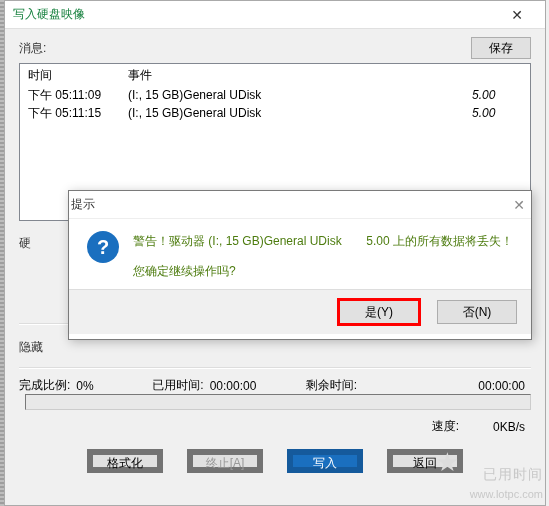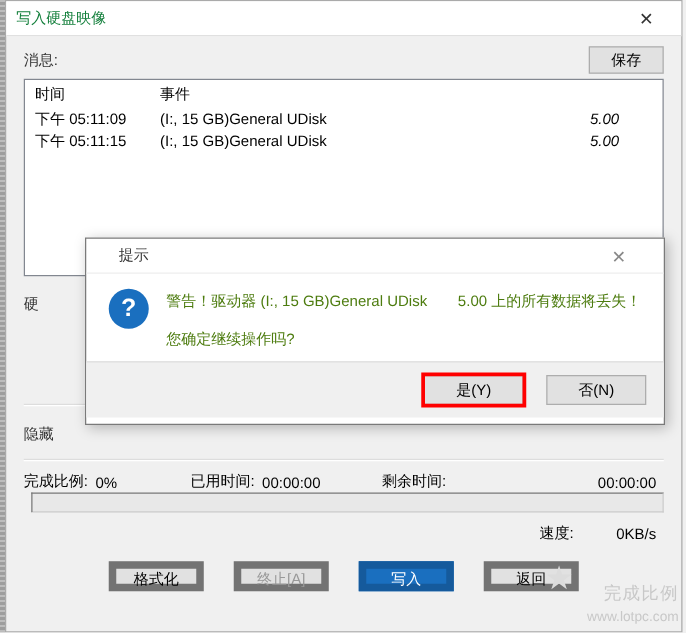--- a/index.html
+++ b/index.html
@@ -37,21 +37,21 @@
 .progress-row span { margin-right: 6px; }
 .right { text-align: right; }
 
 .btn-row { display: flex; justify-content: center; gap: 24px; margin-top: 14px; }
 .btn { width: 76px; height: 24px; border: 6px solid #737373; background: #e1e1e1; font-size: 12px; cursor: default; }
 .btn.primary { background: #1a6fbf; color: #fff; border-color: #155a9c; }
 .btn:disabled, .btn.disabled { color: #999; }
 
 
 .modal { position: absolute; left: 68px; top: 190px; width: 464px; height: 150px; background: #fff; border: 1px solid #7a7a7a; box-shadow: 2px 2px 10px rgba(0,0,0,.25); z-index: 10; }
-.m-titlebar { height: 28px; display: flex; align-items: center; padding: 0 26px; border-bottom: 1px solid #eee; }
+.m-titlebar { height: 28px; display: flex; align-items: center; padding: 0 2px; border-bottom: 1px solid #eee; }
 .m-titlebar .title { flex: 1; color: #333; }
 .m-titlebar .x { color: #888; font-size: 14px; width: 20px; text-align: center; }
 .m-body { display: flex; padding: 12px 18px 8px 18px; align-items: flex-start; }
 .m-icon { width: 32px; height: 32px; border-radius: 50%; background: #1a6fbf; color: #fff; display: flex; align-items: center; justify-content: center; font-size: 20px; font-weight: bold; margin-right: 14px; flex: none; }
 .m-text { flex: 1; color: #4d7c0f; line-height: 20px; }
 .m-text .line1 { display: flex; }
 .m-text .line1 .a { flex: 1; }
 .m-text .line1 .b { margin-left: 16px; }
 .m-buttons { background: #f0f0f0; padding: 10px 14px; display: flex; justify-content: flex-end; gap: 18px; border-top: 1px solid #ddd; }
 .m-btn { width: 80px; height: 24px; background: #e1e1e1; border: 1px solid #adadad; font-size: 12px; cursor: default; }
@@ -154,14 +154,14 @@
       <div style="margin-top:10px">您确定继续操作吗?</div>
     </div>
   </div>
   <div class="m-buttons">
     <button class="m-btn highlight">是(Y)</button>
     <button class="m-btn">否(N)</button>
   </div>
 </div>
 
 <span class="star">★</span>
-<span class="watermark">完成比例</span>
+<span class="watermark">已用时间</span>
 <span class="watermark-url">www.lotpc.com</span>
 
 </body></html>

